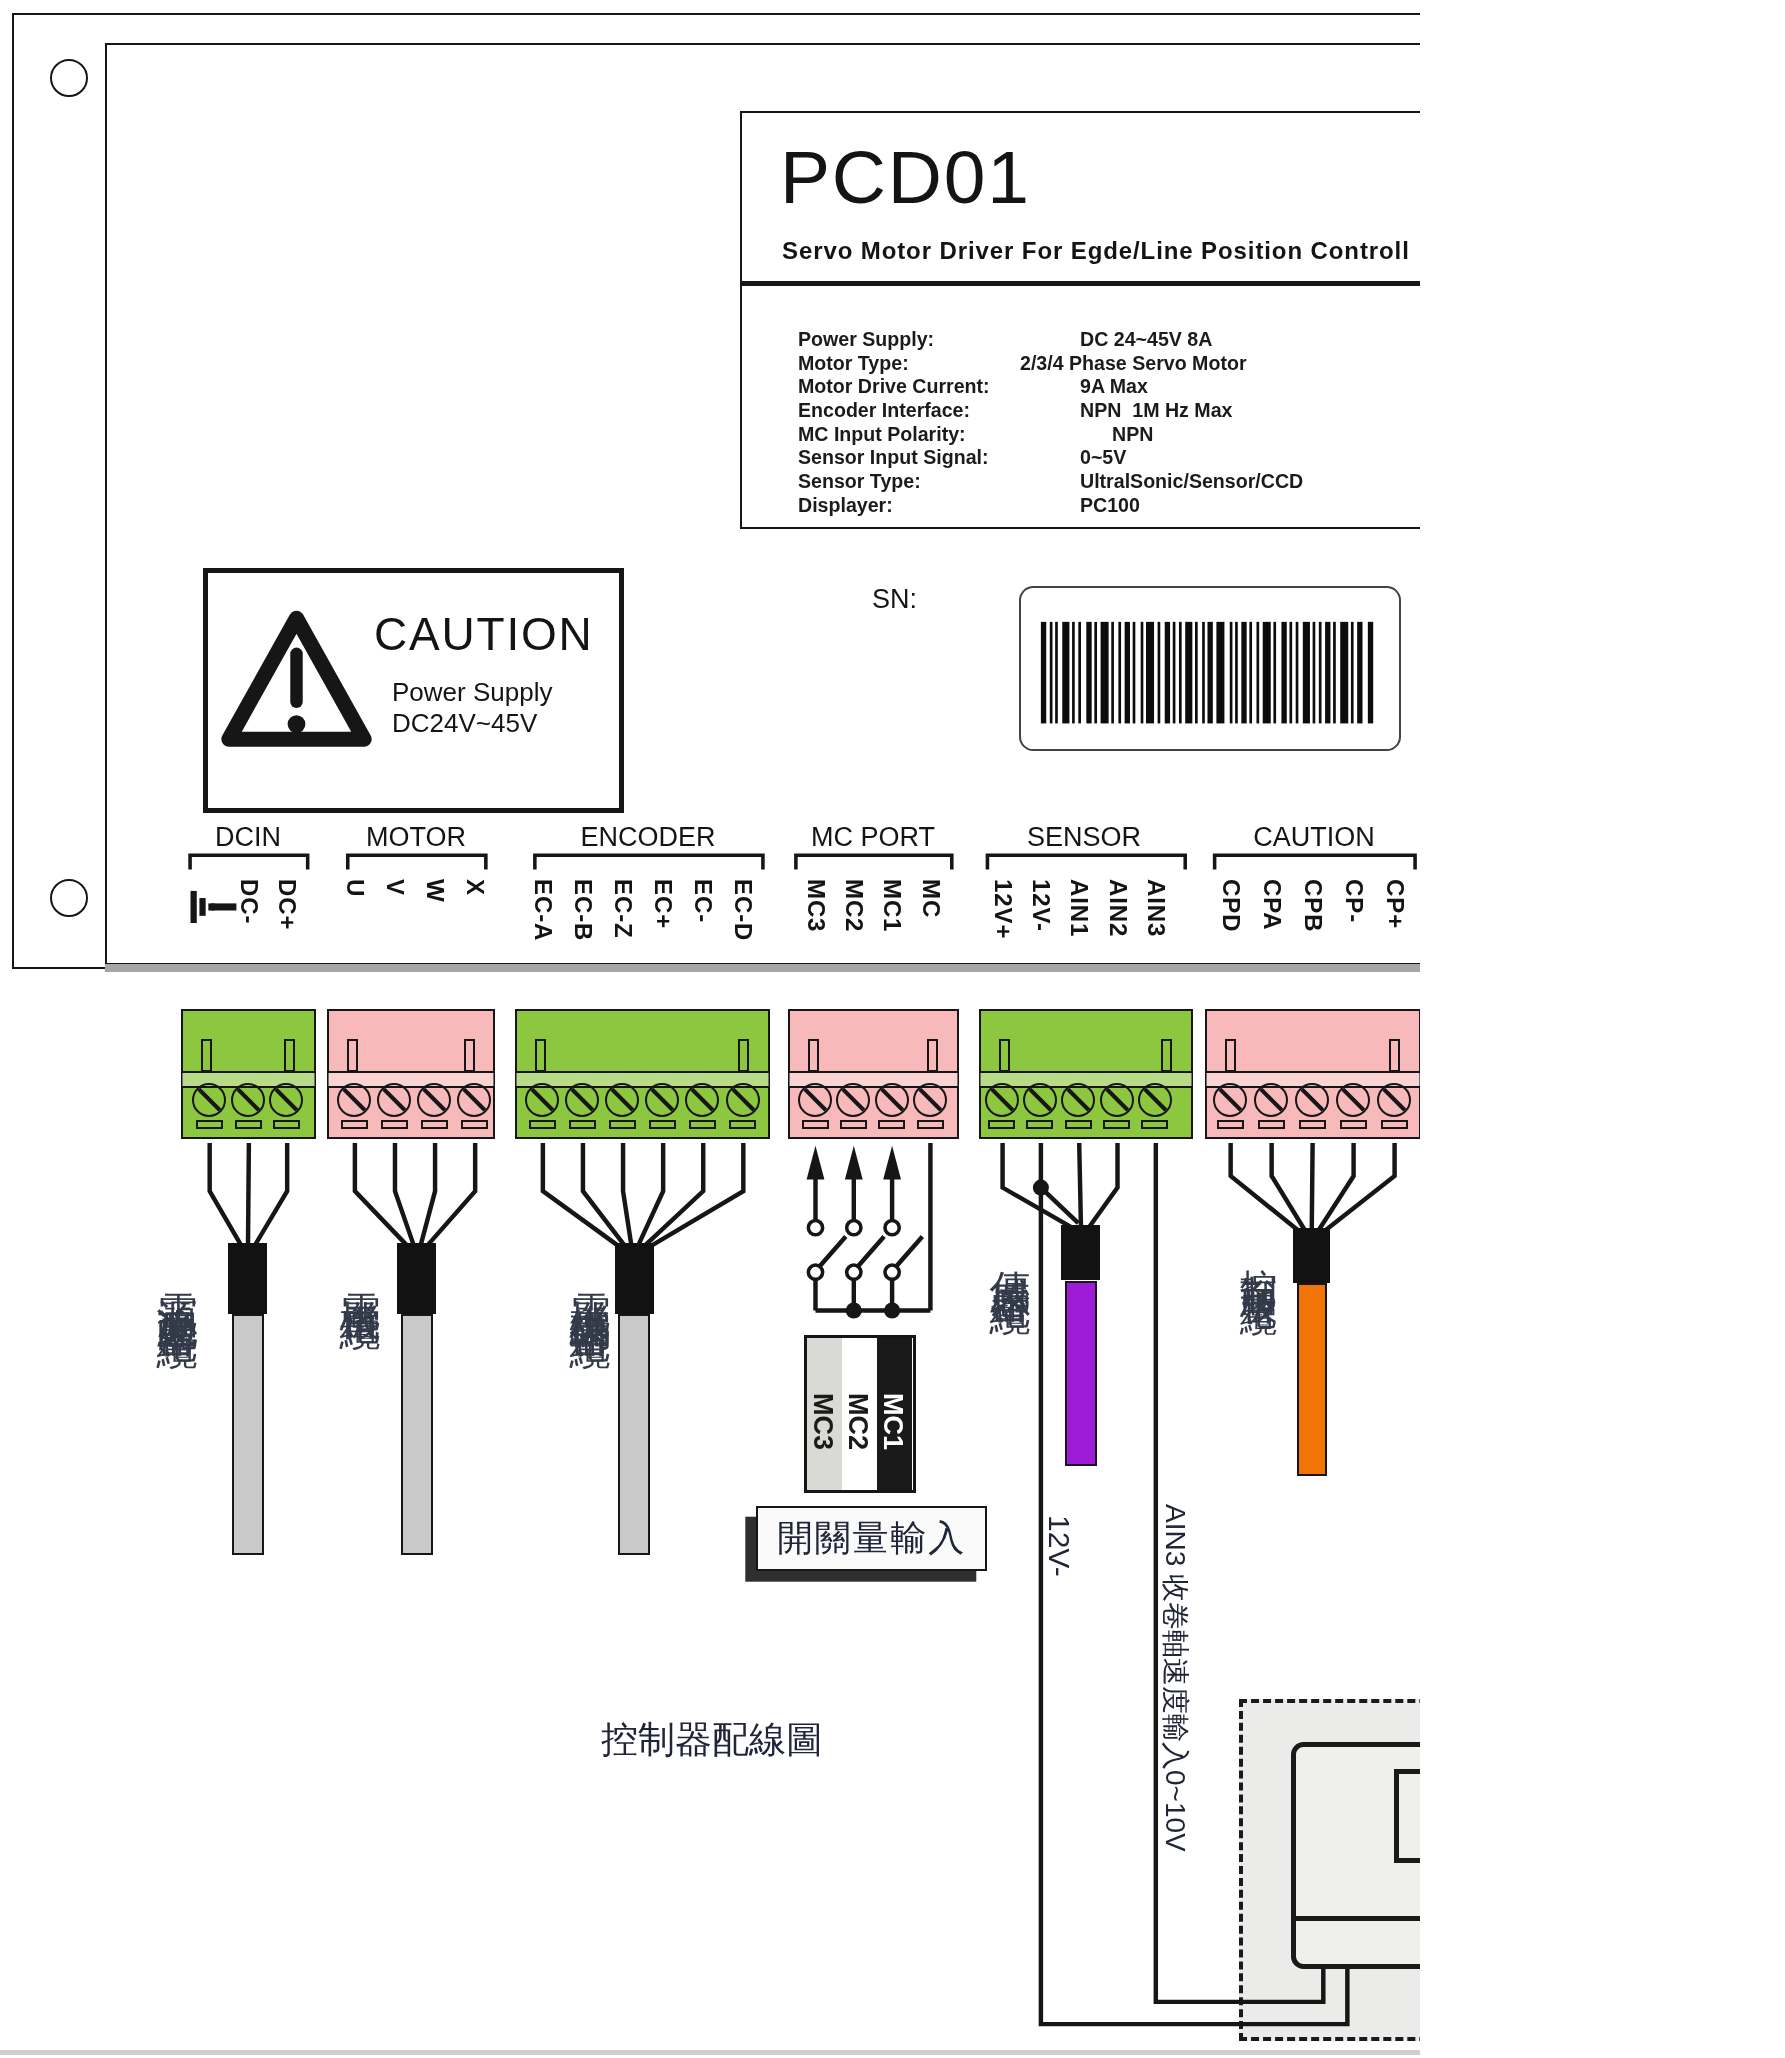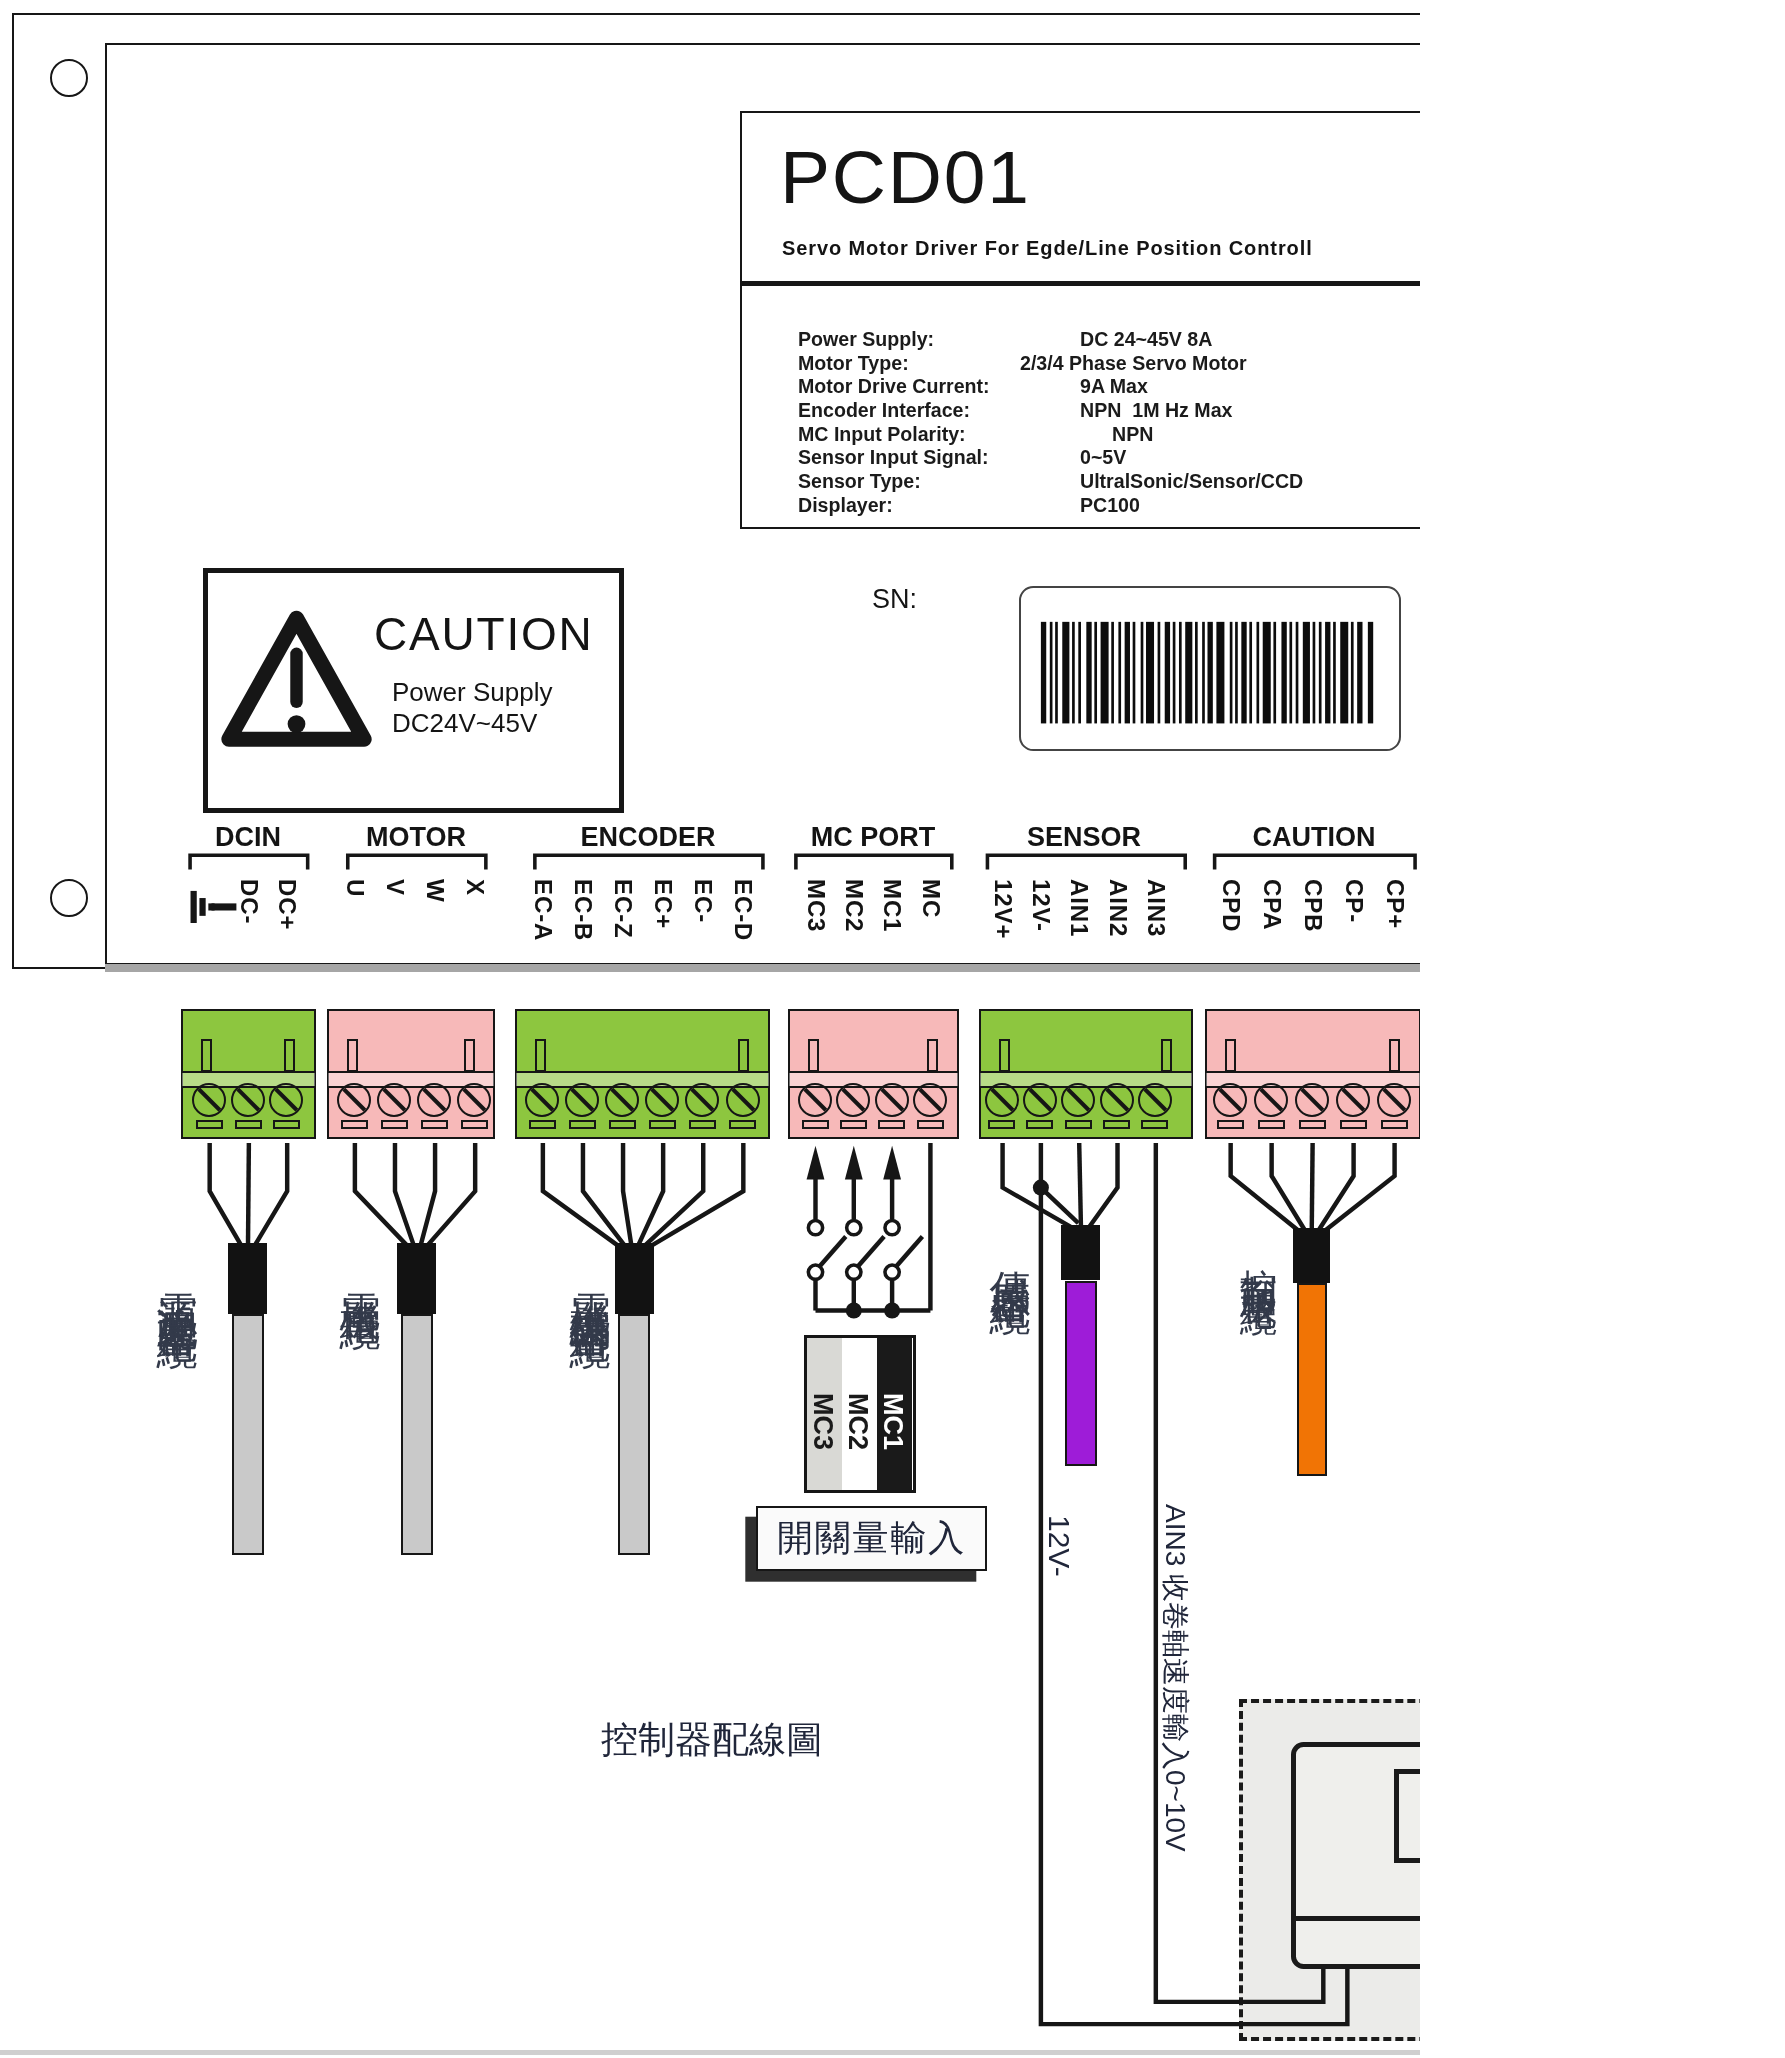--- a/index.html
+++ b/index.html
@@ -3,21 +3,21 @@
 <meta charset="utf-8">
 <style>
   html,body{margin:0;padding:0;background:#fff;}
   #page{position:relative;width:1420px;height:2058px;background:#ffffff;overflow:hidden;
         font-family:"Liberation Sans", sans-serif;color:#141414;}
   .abs{position:absolute;}
   .bdr{border:2.7px solid #161616;}
   svg{display:block;}
   .rot90{transform:rotate(90deg);transform-origin:0 0;white-space:nowrap;}
   .pin-label{font-weight:bold;font-size:24px;letter-spacing:0.9px;}
-  .grp-label{font-weight:bold;font-size:27px;text-align:center;transform:translateX(-50%);white-space:nowrap;}
+  .grp-label{font-weight:normal;font-size:27px;text-align:center;transform:translateX(-50%);white-space:nowrap;}
   .vtext{writing-mode:vertical-rl;text-orientation:upright;letter-spacing:6.2px;
          color:#333a4a;transform:translateX(-50%);white-space:nowrap;}
   .spec-label,.spec-value{font-weight:bold;font-size:19.6px;white-space:pre;color:#1b1b1b;}
   .connector{position:absolute;border:2.7px solid #161616;box-sizing:border-box;}
   .sep{position:absolute;left:-0.9px;right:-0.9px;height:12.5px;top:60px;background:rgba(255,255,255,.38);
        border-top:2.7px solid #161616;border-bottom:2.7px solid #161616;}
   .slot{position:absolute;top:28px;width:10.7px;height:33px;border:2.7px solid #161616;box-sizing:border-box;}
   .screw{position:absolute;top:72px;width:34px;height:34px;border:2.7px solid #161616;border-radius:50%;
          box-sizing:border-box;overflow:hidden;}
   .slash{position:absolute;left:50%;top:-3.6px;bottom:-3.6px;width:3.6px;background:#161616;
@@ -37,21 +37,21 @@
   <div class="abs" style="left:105px;top:964px;width:1681px;height:8px;background:#a6a6a6;"></div>
   <div class="abs" style="left:0;top:2050px;width:1786px;height:4.5px;background:#cfcfcf;"></div>
 
   <div class="abs bdr" style="left:50px;top:59px;width:34px;height:34px;border-radius:50%;"></div>
   <div class="abs bdr" style="left:1523px;top:59px;width:34px;height:34px;border-radius:50%;"></div>
   <div class="abs bdr" style="left:50px;top:879px;width:34px;height:34px;border-radius:50%;"></div>
   <div class="abs bdr" style="left:1523px;top:879px;width:34px;height:34px;border-radius:50%;"></div>
 
   <div class="abs bdr" style="left:740px;top:111px;width:704px;height:414px;"></div>
   <div class="abs" style="left:780px;top:134px;font-size:75px;letter-spacing:1.8px;">PCD01</div>
-  <div class="abs" style="left:782px;top:237px;font-size:20px;font-weight:bold;letter-spacing:0.9px;">Servo Motor Driver For Egde/Line Position Controll</div>
+  <div class="abs" style="left:782px;top:237px;font-size:24px;font-weight:bold;letter-spacing:0.9px;">Servo Motor Driver For Egde/Line Position Controll</div>
   <div class="abs" style="left:742px;top:281px;width:699px;height:5.3px;background:#161616;"></div>
   <div id="spec-rows"></div>
 
   <div class="abs" style="left:203px;top:568px;width:421px;height:245px;border:5.3px solid #161616;box-sizing:border-box;"></div>
   <svg class="abs" style="left:220px;top:595px;" width="153" height="171" viewBox="0 0 172 192">
     <path d="M86,26 L162,162 L10,162 Z" fill="none" stroke="#161616" stroke-width="17" stroke-linejoin="round"></path>
     <line x1="86" y1="66" x2="86" y2="120" stroke="#161616" stroke-width="14" stroke-linecap="round"></line>
     <circle cx="86" cy="145" r="10" fill="#161616"></circle>
   </svg>
   <div class="abs" style="left:374px;top:607px;font-size:46px;letter-spacing:1.8px;">CAUTION</div>

